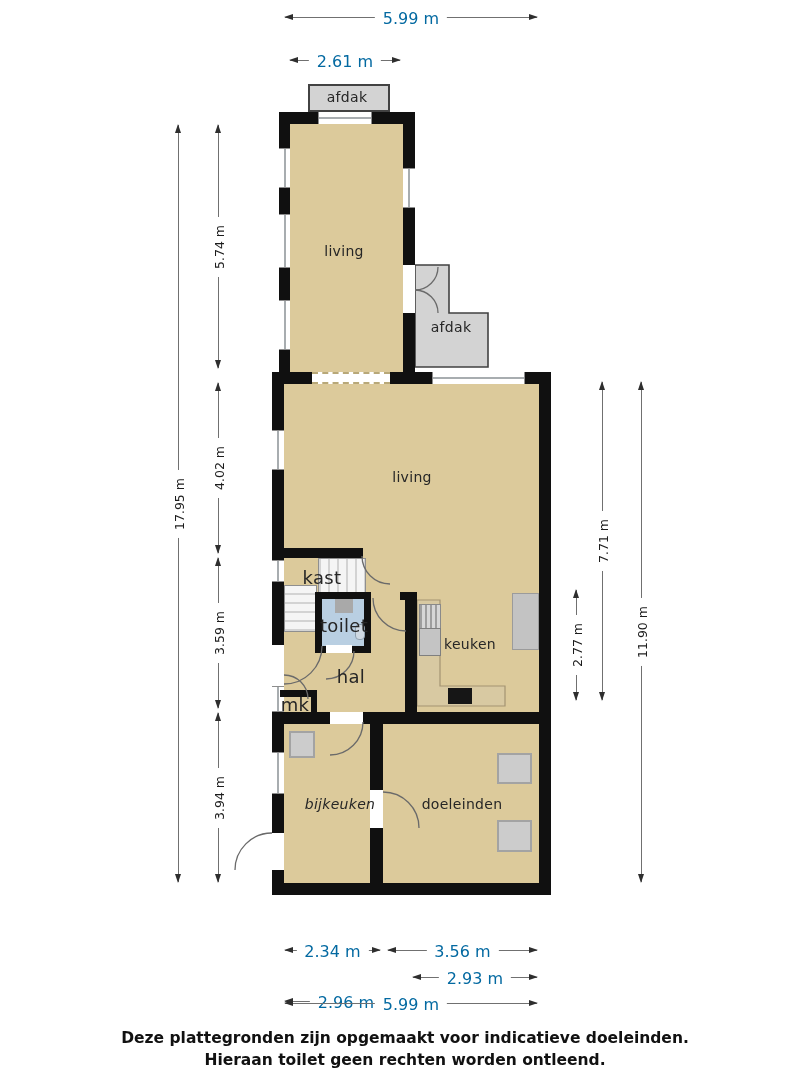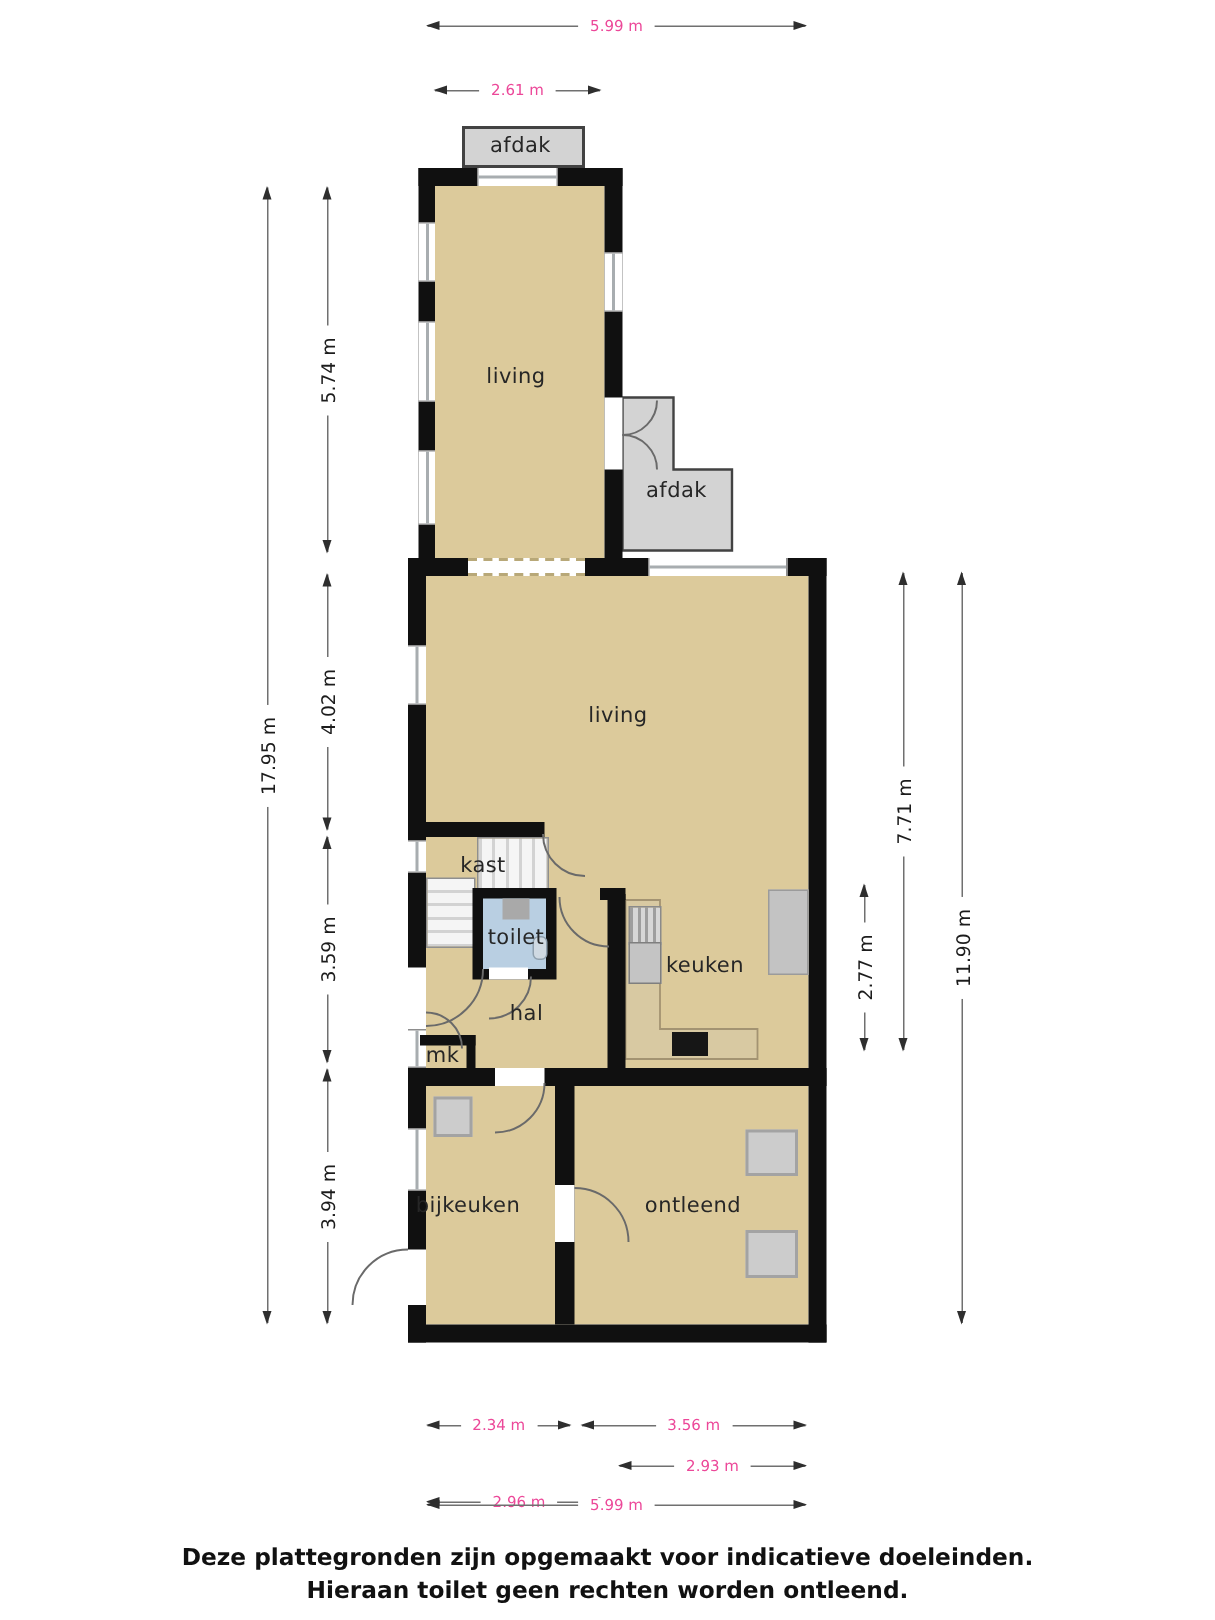--- a/index.html
+++ b/index.html
@@ -14,32 +14,32 @@
   .win-v::before{content:"";position:absolute;left:50%;top:0;bottom:0;width:2px;margin-left:-1px;background:#a8adb0;}
   
   .win-h{position:absolute;background:#ffffff;border-left:1px solid #8d8d8d;border-right:1px solid #8d8d8d;}
   .win-h::before{content:"";position:absolute;top:50%;left:0;right:0;height:2px;margin-top:-1px;background:#a8adb0;}
   .passage{position:absolute;background:#fff;border-top:2px dashed #b8a878;border-bottom:2px dashed #b8a878;}
   .stairs-v{position:absolute;background:repeating-linear-gradient(90deg,#d3d3d3 0 2px,#f5f5f5 2px 9px);border:1px solid #8f8f8f;}
   .stairs-h{position:absolute;background:repeating-linear-gradient(0deg,#d3d3d3 0 2px,#f5f5f5 2px 9px);border:1px solid #8f8f8f;}
   .canopy{position:absolute;background:#d3d3d3;border:2px solid #424242;}
   .sq{position:absolute;background:#cccccc;border:2px solid #a3a3a3;}
   .room-lbl{position:absolute;transform:translate(-50%,-50%);font-size:14px;color:#262626;white-space:nowrap;letter-spacing:.3px;}
-  .room-lbl.small{font-size:14px;}
+  .room-lbl.small{font-size:18px;}
   
   .dimh{position:absolute;height:0;border-top:1px solid #707070;}
   .dimv{position:absolute;width:0;border-left:1px solid #707070;}
   .ah{position:absolute;width:0;height:0;top:-4px;}
   .ah.l{left:-1px;border-right:9px solid #2e2e2e;border-top:3.5px solid transparent;border-bottom:3.5px solid transparent;}
   .ah.r{right:-1px;border-left:9px solid #2e2e2e;border-top:3.5px solid transparent;border-bottom:3.5px solid transparent;}
   .av{position:absolute;left:-4px;width:0;height:0;}
   .av.t{top:-1px;border-bottom:9px solid #2e2e2e;border-left:3.5px solid transparent;border-right:3.5px solid transparent;}
   .av.b{bottom:-1px;border-top:9px solid #2e2e2e;border-left:3.5px solid transparent;border-right:3.5px solid transparent;}
   .dhlbl{position:absolute;left:50%;top:0;transform:translate(-50%,-50%);background:#fff;padding:0 8px;
-         font-size:10px;color:#ec4899;white-space:nowrap;}
+         font-size:16px;color:#0369a1;white-space:nowrap;}
   .dvlbl{position:absolute;top:50%;left:0;transform:translate(-50%,-50%) rotate(-90deg);background:#fff;padding:0 8px;
          font-size:12.5px;color:#1c1c1c;white-space:nowrap;}
   .footer{position:absolute;left:0;right:0;top:1028px;text-align:center;font-weight:bold;
           font-size:15.5px;color:#111;line-height:1.4;}
   svg.layer{position:absolute;left:0;top:0;}
   .fix{position:absolute;}
 </style>
 </head>
 <body>
 
@@ -129,22 +129,22 @@
 
   <span class="room-lbl" style="left:347px;top:97px;">afdak</span>
   <span class="room-lbl" style="left:344px;top:251px;">living</span>
   <span class="room-lbl" style="left:451px;top:327px;">afdak</span>
   <span class="room-lbl" style="left:412px;top:477px;">living</span>
   <span class="room-lbl small" style="left:322px;top:577px;">kast</span>
   <span class="room-lbl small" style="left:344px;top:625px;">toilet</span>
   <span class="room-lbl small" style="left:351px;top:676px;">hal</span>
   <span class="room-lbl small" style="left:295px;top:704px;">mk</span>
   <span class="room-lbl" style="left:470px;top:644px;">keuken</span>
-  <span class="room-lbl" style="left:312px;top:804px;">bijkeuken</span>
-  <span class="room-lbl" style="left:462px;top:804px;">ontleend</span>
+  <span class="room-lbl" style="left:340px;top:804px;font-style:italic;">bijkeuken</span>
+  <span class="room-lbl" style="left:462px;top:804px;">doeleinden</span>
 
   <div class="dimh" style="left:285px;top:17px;width:252px;">
     <i class="ah l"></i>
       <i class="ah r"></i>
     <span class="dhlbl">5.99 m</span>
   </div>
   <div class="dimh" style="left:290px;top:60px;width:110px;">
     <i class="ah l"></i>
       <i class="ah r"></i>
     <span class="dhlbl">2.61 m</span>

